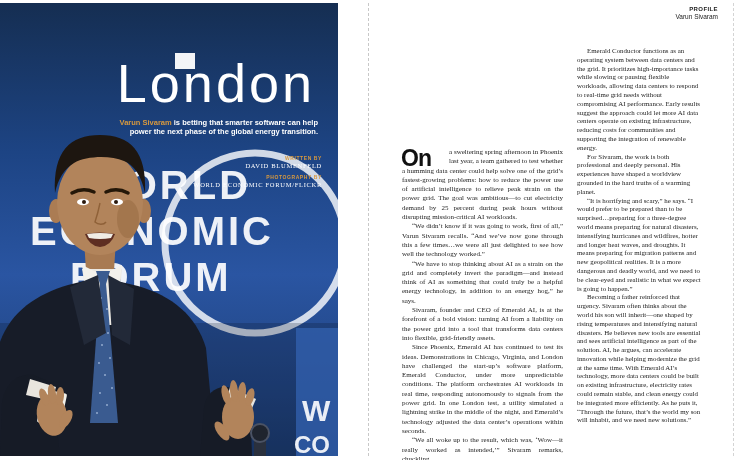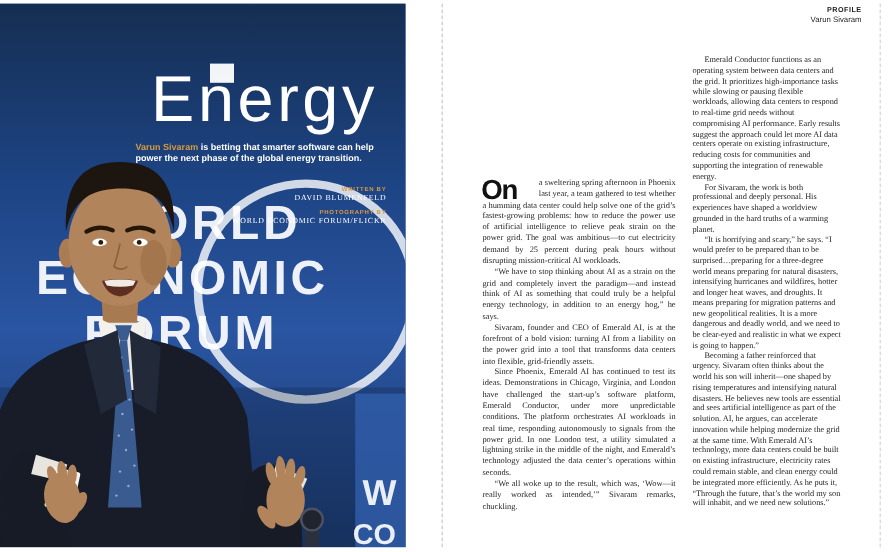--- a/index.html
+++ b/index.html
@@ -8,21 +8,21 @@
   .spread { position:relative; width:740px; height:460px; background:#ffffff; overflow:hidden; }
 
   
   .photo { position:absolute; left:0; top:3px; width:338px; height:453px; overflow:hidden; background:#1d4484; }
   .photo svg { position:absolute; left:0; top:0; width:338px; height:453px; display:block; }
 
   .kicker { position:absolute; top:50px; right:21px; font-family:"Liberation Sans",sans-serif;
             font-size:10px; font-weight:bold; letter-spacing:6.5px; color:#ffffff; white-space:nowrap; }
   .title  { position:absolute; top:55px; right:23px; font-family:"Liberation Sans",sans-serif;
             font-size:54px; line-height:50px; font-weight:normal; letter-spacing:3px; color:#ffffff; }
-  .standfirst { position:absolute; top:115px; right:20px; width:205px; text-align:left;
+  .standfirst { position:absolute; top:115px; right:20px; width:205px; text-align:right;
             font-family:"Liberation Sans",sans-serif; font-weight:bold; font-size:7.5px; line-height:9px; color:#ffffff; }
   .standfirst .hl { color:#d7993f; }
   .credits { position:absolute; top:152px; right:16px; text-align:right; }
   .credit-label { font-family:"Liberation Sans",sans-serif; font-weight:bold; font-size:5px;
             letter-spacing:0.6px; color:#d7993f; }
   .credit-name  { font-family:"Liberation Serif",serif; font-size:6.5px; letter-spacing:0.7px;
             color:#ffffff; margin:1px 0 5px 0; }
 
   
   .fold { position:absolute; left:368px; top:3px; height:453px; width:0; border-left:1px dashed #c8c8c8; }
@@ -145,21 +145,21 @@
             <ellipse cx="242" cy="389" rx="4" ry="10" transform="rotate(5 242 389)"></ellipse>
             <ellipse cx="250" cy="394" rx="4" ry="9" transform="rotate(15 250 394)"></ellipse>
             <ellipse cx="222" cy="428" rx="5" ry="11" transform="rotate(-35 222 428)"></ellipse>
           </g>
           <rect x="254" y="438" width="12" height="15" fill="#2a303d"></rect>
           <circle cx="260" cy="430" r="9" fill="#1f242e" stroke="#4a5264" stroke-width="2"></circle>
         </g>
       </g>
     </svg>
 
-    <div class="title">Energy</div>
+    <div class="title">London</div>
     <div class="standfirst"><span class="hl">Varun Sivaram</span><span> is betting that smarter software can help power the next phase of the global energy transition.</span></div>
     <div class="credits">
       <div class="credit-label">WRITTEN BY</div>
       <div class="credit-name">DAVID BLUMENFELD</div>
       <div class="credit-label">PHOTOGRAPHY BY</div>
       <div class="credit-name">WORLD ECONOMIC FORUM/FLICKR</div>
     </div>
   </div>
 
   <div class="fold"></div>
@@ -167,20 +167,21 @@
 
   <div class="profile-header">
     <div class="profile-kicker">PROFILE</div>
     <div class="profile-name">Varun Sivaram</div>
   </div>
 
   <div class="col col1">
     <p class="para"><span class="dropcap">
           <span class="dropcap-glyph">On</span>
         </span><span>a sweltering spring afternoon in Phoenix last year, a team gathered to test whether a humming data center could help solve one of the grid’s fastest-growing problems: how to reduce the power use of artificial intelligence to relieve peak strain on the power grid. The goal was ambitious—to cut electricity demand by 25 percent during peak hours without disrupting mission-critical AI workloads.</span></p>
+    <p class="para indent">“We didn’t know if it was going to work, first of all,” Varun Sivaram recalls. “And we’ve now gone through this a few times…we were all just delighted to see how well the technology worked.”</p>
     <p class="para indent">“We have to stop thinking about AI as a strain on the grid and completely invert the paradigm—and instead think of AI as something that could truly be a helpful energy technology, in addition to an energy hog,” he says.</p>
     <p class="para indent">Sivaram, founder and CEO of Emerald AI, is at the forefront of a bold vision: turning AI from a liability on the power grid into a tool that transforms data centers into flexible, grid-friendly assets.</p>
     <p class="para indent">Since Phoenix, Emerald AI has continued to test its ideas. Demonstrations in Chicago, Virginia, and London have challenged the start-up’s software platform, Emerald Conductor, under more unpredictable conditions. The platform orchestrates AI workloads in real time, responding autonomously to signals from the power grid. In one London test, a utility simulated a lightning strike in the middle of the night, and Emerald’s technology adjusted the data center’s operations within seconds.</p>
     <p class="para indent">“We all woke up to the result, which was, ‘Wow—it really worked as intended,’” Sivaram remarks, chuckling.</p>
   </div>
 
   <div class="col col2">
     <p class="para indent">Emerald Conductor functions as an operating system between data centers and the grid. It prioritizes high-importance tasks while slowing or pausing flexible workloads, allowing data centers to respond to real-time grid needs without compromising AI performance. Early results suggest the approach could let more AI data centers operate on existing infrastructure, reducing costs for communities and supporting the integration of renewable energy.</p>
     <p class="para indent">For Sivaram, the work is both professional and deeply personal. His experiences have shaped a worldview grounded in the hard truths of a warming planet.</p>
     <p class="para indent">“It is horrifying and scary,” he says. “I would prefer to be prepared than to be surprised…preparing for a three-degree world means preparing for natural disasters, intensifying hurricanes and wildfires, hotter and longer heat waves, and droughts. It means preparing for migration patterns and new geopolitical realities. It is a more dangerous and deadly world, and we need to be clear-eyed and realistic in what we expect is going to happen.”</p>

